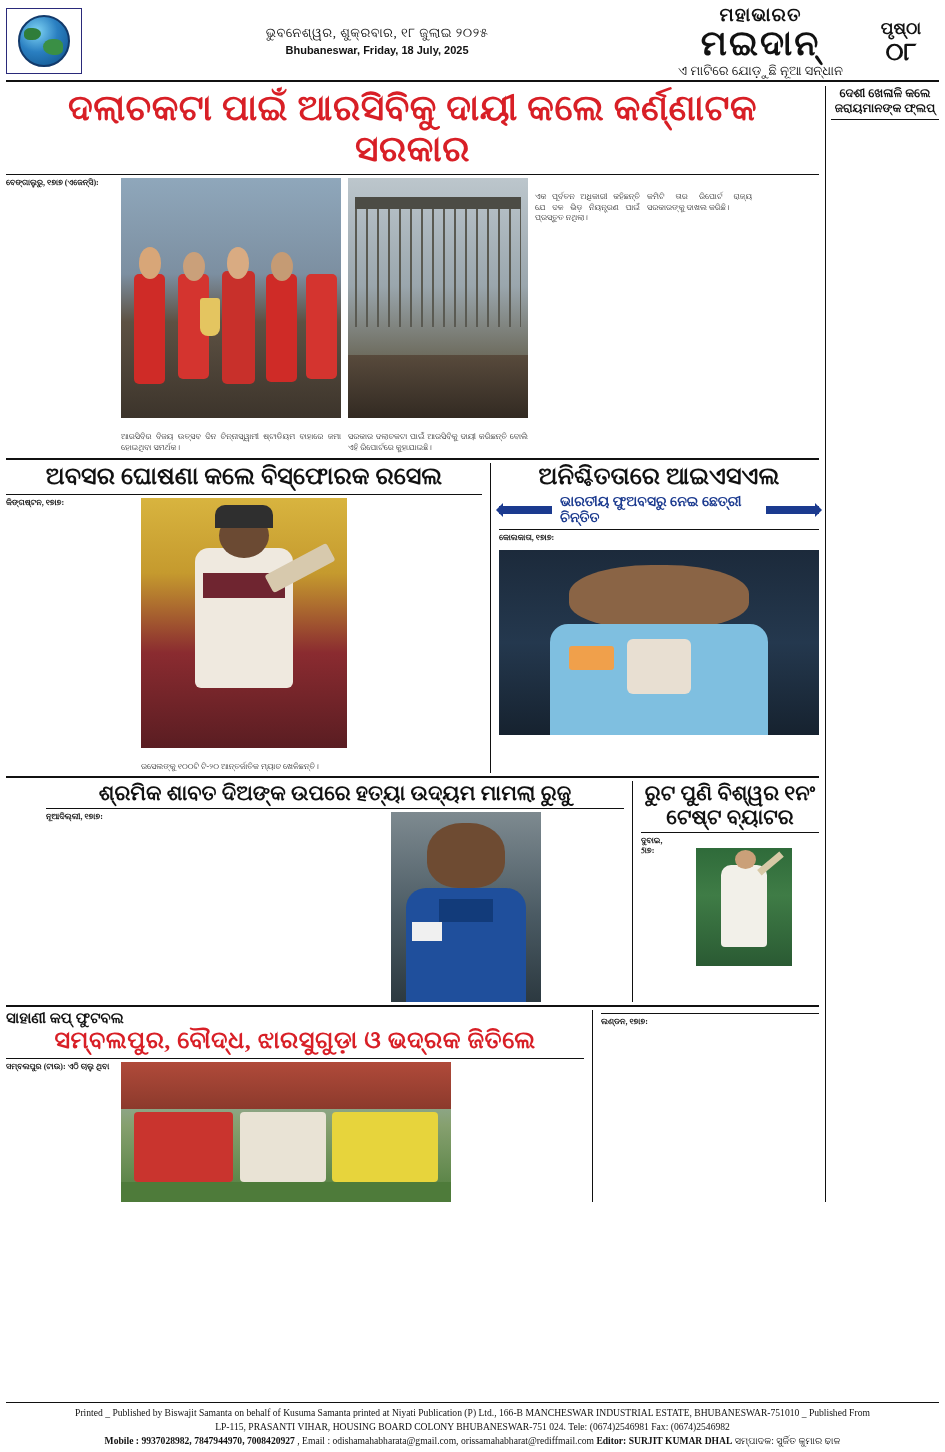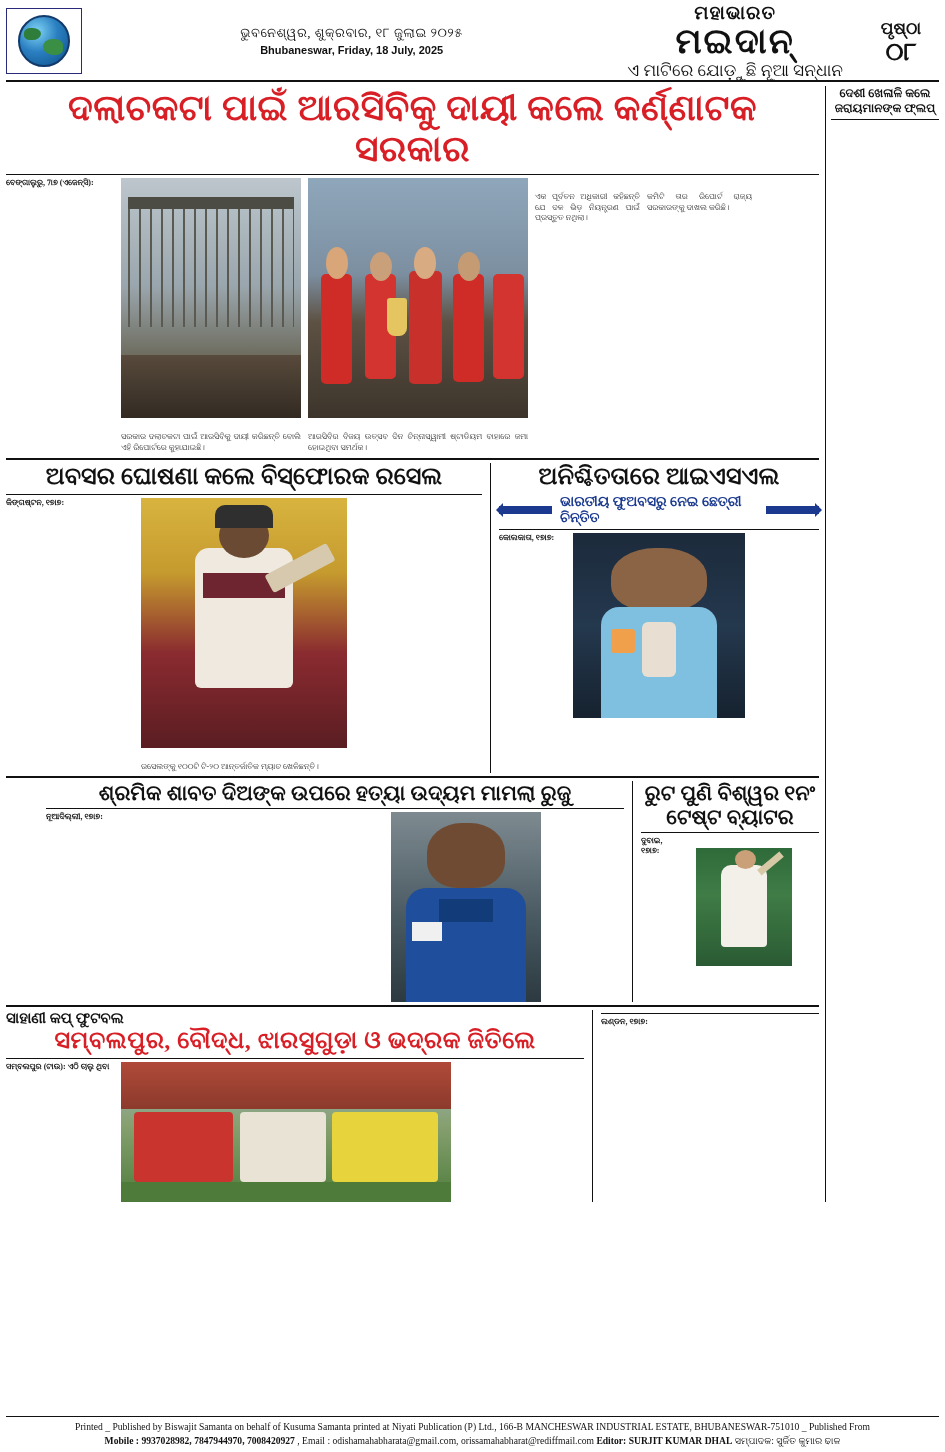--- a/index.html
+++ b/index.html
@@ -38,21 +38,21 @@
   .globe:after {
     content: ""; position: absolute; right: 10%; top: 45%; width: 42%; height: 34%;
     background: #3a8f45; border-radius: 55% 45% 40% 60%;
   }
   .mast-left { flex: 1 1 auto; text-align: center; line-height: 1.1; }
   .mast-or { font-size: 13px; letter-spacing: .5px; }
   .mast-en { font-size: 11px; font-weight: bold; font-family: "Liberation Sans", sans-serif; margin-top: 3px; }
   .mast-center { flex: 0 0 auto; text-align: center; padding: 0 10px; }
   .mast-title-small { font-size: 19px; font-weight: bold; letter-spacing: 1px; }
   .mast-maidan { font-size: 35px; font-weight: bold; letter-spacing: 2px; line-height: 1; }
-  .mast-tag { font-size: 17px; margin-top: 2px; }
+  .mast-tag { font-size: 13px; margin-top: 2px; }
   .mast-right { flex: 0 0 auto; text-align: center; padding-left: 10px; min-width: 86px; }
   .mast-page-label { font-size: 17px; font-weight: bold; }
   .mast-page-num { font-size: 25px; font-weight: bold; line-height: 1; }
 
   
   .hr-thin { border-top: 1px solid #111; margin: 3px 0; }
   .hr-thick { border-top: 2px solid #111; margin: 3px 0; }
 
   .head-red {
     color: #d81f26; font-weight: bold; text-align: center;
@@ -127,65 +127,65 @@
   <div style="display:flex; gap:6px; margin-top:4px;">
 
     <div style="flex:1 1 auto; width:816px;">
 
       <div class="section">
         <div class="head-red lead-red-big">ଦଲାଚକଟା ପାଇଁ ଆରସିବିକୁ ଦାୟୀ କଲେ କର୍ଣ୍ଣାଟକ ସରକାର</div>
         <div class="hr-thin"></div>
         <div class="cols" style="margin-top:3px;">
 
           <div class="col" style="max-width:108px;">
-            <div style="font-size:8px;font-weight:bold;">ବେଙ୍ଗାଲୁରୁ, 7ା୭ (ଏଜେନ୍ସି):</div>
+            <div style="font-size:8px;font-weight:bold;">ବେଙ୍ଗାଲୁରୁ, ୧୭ା୭ (ଏଜେନ୍ସି):</div>
             <div class="txt">
               <span class="ln w100"></span><span class="ln w95"></span><span class="ln w100"></span><span class="ln w90"></span>
               <span class="ln w100"></span><span class="ln w95"></span><span class="ln w100"></span><span class="ln w85"></span>
               <span class="ln w100"></span><span class="ln w95"></span><span class="ln w100"></span><span class="ln w90"></span>
               <span class="ln w100"></span><span class="ln w95"></span><span class="ln w100"></span><span class="ln w80"></span>
               <span class="ln w100"></span><span class="ln w95"></span><span class="ln w100"></span><span class="ln w90"></span>
               <span class="ln w100"></span><span class="ln w95"></span><span class="ln w100"></span><span class="ln w85"></span>
               <span class="ln w100"></span><span class="ln w95"></span><span class="ln w100"></span><span class="ln w90"></span>
               <span class="ln w100"></span><span class="ln w95"></span><span class="ln w100"></span><span class="ln w70"></span>
               <span class="ln w100"></span><span class="ln w95"></span><span class="ln w100"></span><span class="ln w90"></span>
               <span class="ln w100"></span><span class="ln w95"></span><span class="ln w100"></span><span class="ln w60"></span>
               <span class="ln w100"></span><span class="ln w95"></span><span class="ln w100"></span><span class="ln w90"></span>
               <span class="ln w100"></span><span class="ln w95"></span><span class="ln w100"></span><span class="ln w85"></span>
               <span class="ln w100"></span><span class="ln w95"></span><span class="ln w100"></span><span class="ln w45"></span>
             </div>
-          </div>
-
-          <div class="col" style="flex:0 0 180px;">
-            <div class="photo" style="height:240px;">
-              <div style="position:absolute;inset:0;background:linear-gradient(180deg,#bcc6cc 0%,#9aa6ad 45%,#6c6a5c 75%,#403c32 100%);"></div>
-              <div style="position:absolute;left:4%;top:10%;width:92%;height:52%;background:repeating-linear-gradient(90deg,#5a5a52 0 2px,transparent 2px 11px);"></div>
-              <div style="position:absolute;left:4%;top:8%;width:92%;height:5%;background:#4c4c45;"></div>
-              <div style="position:absolute;left:0;bottom:0;width:100%;height:26%;background:linear-gradient(#584a3c,#322a22);"></div>
-            </div>
-            <div class="cap">ସରକାର ଦଲାଚକଟା ପାଇଁ ଆରସିବିକୁ ଦାୟୀ କରିଛନ୍ତି ବୋଲି ଏହି ରିପୋର୍ଟରେ କୁହାଯାଇଛି।</div>
           </div>
 
           <div class="col" style="flex:0 0 220px;">
             <div class="photo" style="height:240px;background:linear-gradient(#9fb7c9,#6d8296);">
               <div style="position:absolute;inset:0;background:linear-gradient(180deg,#8fa7bb 0%,#7c8fa1 40%,#5d5143 60%,#3c342b 100%);"></div>
               <div style="position:absolute;left:6%;bottom:14%;width:14%;height:46%;background:#cf2b27;border-radius:5px;"></div>
               <div style="position:absolute;left:8%;bottom:58%;width:10%;height:13%;background:#d8a678;border-radius:50%;"></div>
               <div style="position:absolute;left:26%;bottom:16%;width:14%;height:44%;background:#d4342f;border-radius:5px;"></div>
               <div style="position:absolute;left:28%;bottom:57%;width:10%;height:12%;background:#caa07a;border-radius:50%;"></div>
               <div style="position:absolute;left:46%;bottom:14%;width:15%;height:47%;background:#c8302b;border-radius:5px;"></div>
               <div style="position:absolute;left:48%;bottom:58%;width:10%;height:13%;background:#d9ab82;border-radius:50%;"></div>
               <div style="position:absolute;left:66%;bottom:15%;width:14%;height:45%;background:#cf2b27;border-radius:5px;"></div>
               <div style="position:absolute;left:68%;bottom:57%;width:10%;height:12%;background:#c59b74;border-radius:50%;"></div>
               <div style="position:absolute;left:84%;bottom:16%;width:14%;height:44%;background:#d4342f;border-radius:5px;"></div>
               <div style="position:absolute;left:36%;bottom:34%;width:9%;height:16%;background:#e4c560;border-radius:3px 3px 8px 8px;"></div>
             </div>
             <div class="cap">ଆରସିବିର ବିଜୟ ଉତ୍ସବ ଦିନ ଚିନ୍ନାସ୍ୱାମୀ ଷ୍ଟାଡିୟମ ବାହାରେ ଜମା ହୋଇଥିବା ସମର୍ଥକ।</div>
           </div>
 
+          <div class="col" style="flex:0 0 180px;">
+            <div class="photo" style="height:240px;">
+              <div style="position:absolute;inset:0;background:linear-gradient(180deg,#bcc6cc 0%,#9aa6ad 45%,#6c6a5c 75%,#403c32 100%);"></div>
+              <div style="position:absolute;left:4%;top:10%;width:92%;height:52%;background:repeating-linear-gradient(90deg,#5a5a52 0 2px,transparent 2px 11px);"></div>
+              <div style="position:absolute;left:4%;top:8%;width:92%;height:5%;background:#4c4c45;"></div>
+              <div style="position:absolute;left:0;bottom:0;width:100%;height:26%;background:linear-gradient(#584a3c,#322a22);"></div>
+            </div>
+            <div class="cap">ସରକାର ଦଲାଚକଟା ପାଇଁ ଆରସିବିକୁ ଦାୟୀ କରିଛନ୍ତି ବୋଲି ଏହି ରିପୋର୍ଟରେ କୁହାଯାଇଛି।</div>
+          </div>
+
           <div class="col" style="max-width:105px;">
             <div class="txt">
               <span class="ln w100"></span><span class="ln w95"></span><span class="ln w100"></span><span class="ln w90"></span>
               <span class="ln w100"></span><span class="ln w95"></span><span class="ln w100"></span><span class="ln w85"></span>
               <span class="ln w100"></span><span class="ln w95"></span><span class="ln w100"></span><span class="ln w90"></span>
               <span class="ln w100"></span><span class="ln w95"></span><span class="ln w100"></span><span class="ln w80"></span>
               <span class="ln w100"></span><span class="ln w95"></span><span class="ln w100"></span><span class="ln w90"></span>
               <span class="ln w100"></span><span class="ln w95"></span><span class="ln w100"></span><span class="ln w60"></span>
               <span class="ln w100"></span><span class="ln w95"></span><span class="ln w100"></span><span class="ln w90"></span>
               <span class="ln w100"></span><span class="ln w95"></span><span class="ln w100"></span><span class="ln w85"></span>
@@ -270,21 +270,21 @@
         </div>
 
         <div style="flex:1 1 auto; border-left:1px solid #111; padding-left:8px;">
           <div class="head-black head2">ଅନିଶ୍ଚିତତାରେ ଆଇଏସଏଲ</div>
           <div class="subhead-bar">
             <span class="arrow-l"></span>
             <span>ଭାରତୀୟ ଫୁଅବସରୁ ନେଇ ଛେତ୍ରୀ ଚିନ୍ତିତ</span>
             <span class="arrow-r"></span>
           </div>
           <div class="hr-thin"></div>
-          <div class="cols" style="margin-top:2px;">
+          <div class="cols" style="margin-top:2px;flex-direction:column;">
             <div class="col" style="max-width:104px;">
               <div style="font-size:8px;font-weight:bold;">କୋଲକାତା, ୧୭ା୭:</div>
               <div class="txt">
                 <span class="ln w100"></span><span class="ln w95"></span><span class="ln w100"></span><span class="ln w90"></span>
                 <span class="ln w100"></span><span class="ln w95"></span><span class="ln w100"></span><span class="ln w85"></span>
                 <span class="ln w100"></span><span class="ln w95"></span><span class="ln w100"></span><span class="ln w60"></span>
                 <span class="ln w100"></span><span class="ln w95"></span><span class="ln w100"></span><span class="ln w90"></span>
                 <span class="ln w100"></span><span class="ln w95"></span><span class="ln w100"></span><span class="ln w80"></span>
                 <span class="ln w100"></span><span class="ln w95"></span><span class="ln w100"></span><span class="ln w90"></span>
                 <span class="ln w100"></span><span class="ln w95"></span><span class="ln w100"></span><span class="ln w70"></span>
@@ -379,21 +379,21 @@
               </div>
             </div>
           </div>
         </div>
 
         <div style="flex:1 1 auto; border-left:1px solid #111; padding-left:8px;">
           <div class="head-black head3">ରୁଟ ପୁଣି ବିଶ୍ୱର ୧ନଂ ଟେଷ୍ଟ ବ୍ୟାଟର</div>
           <div class="hr-thin"></div>
           <div class="cols" style="margin-top:2px;">
             <div class="col" style="max-width:72px;">
-              <div style="font-size:8px;font-weight:bold;">ଦୁବାଇ, ୧୭ା୭:</div>
+              <div style="font-size:8px;font-weight:bold;">ଦୁବାଇ, 5ା୭:</div>
               <div class="txt">
                 <span class="ln w100"></span><span class="ln w95"></span><span class="ln w100"></span><span class="ln w90"></span>
                 <span class="ln w100"></span><span class="ln w95"></span><span class="ln w100"></span><span class="ln w60"></span>
                 <span class="ln w100"></span><span class="ln w95"></span><span class="ln w100"></span><span class="ln w90"></span>
                 <span class="ln w100"></span><span class="ln w95"></span><span class="ln w100"></span><span class="ln w85"></span>
                 <span class="ln w100"></span><span class="ln w95"></span><span class="ln w100"></span><span class="ln w70"></span>
                 <span class="ln w100"></span><span class="ln w95"></span><span class="ln w100"></span><span class="ln w90"></span>
                 <span class="ln w100"></span><span class="ln w95"></span><span class="ln w100"></span><span class="ln w45"></span>
               </div>
             </div>
@@ -537,20 +537,21 @@
         <span class="ln w100"></span><span class="ln w95"></span><span class="ln w100"></span><span class="ln w70"></span>
         <span class="ln w100"></span><span class="ln w95"></span><span class="ln w100"></span><span class="ln w90"></span>
         <span class="ln w100"></span><span class="ln w95"></span><span class="ln w100"></span><span class="ln w80"></span>
         <span class="ln w100"></span><span class="ln w95"></span><span class="ln w100"></span><span class="ln w45"></span>
       </div>
     </div>
   </div>
 
   <div class="footer">
     <div>Printed _ Published by Biswajit Samanta on behalf of Kusuma Samanta printed at Niyati Publication (P) Ltd., 166-B MANCHESWAR INDUSTRIAL ESTATE, BHUBANESWAR-751010 _ Published From</div>
+    <div class="row2">LP-115, PRASANTI VIHAR, HOUSING BOARD COLONY BHUBANESWAR-751  024. Tele: (0674)2546981 Fax: (0674)2546982</div>
     <div>
       <span class="bold">Mobile : </span><span class="bold">9937028982, 7847944970, 7008420927</span><span> , Email : odishamahabharata@gmail.com, orissamahabharat@rediffmail.com </span><span class="bold">Editor:</span>
       <span class="bold">SURJIT KUMAR DHAL</span>
       <span>ସମ୍ପାଦକ: ସୁର୍ଜିତ କୁମାର ଢାଳ</span>
     </div>
   </div>
 
 </div>
 
 </body></html>

